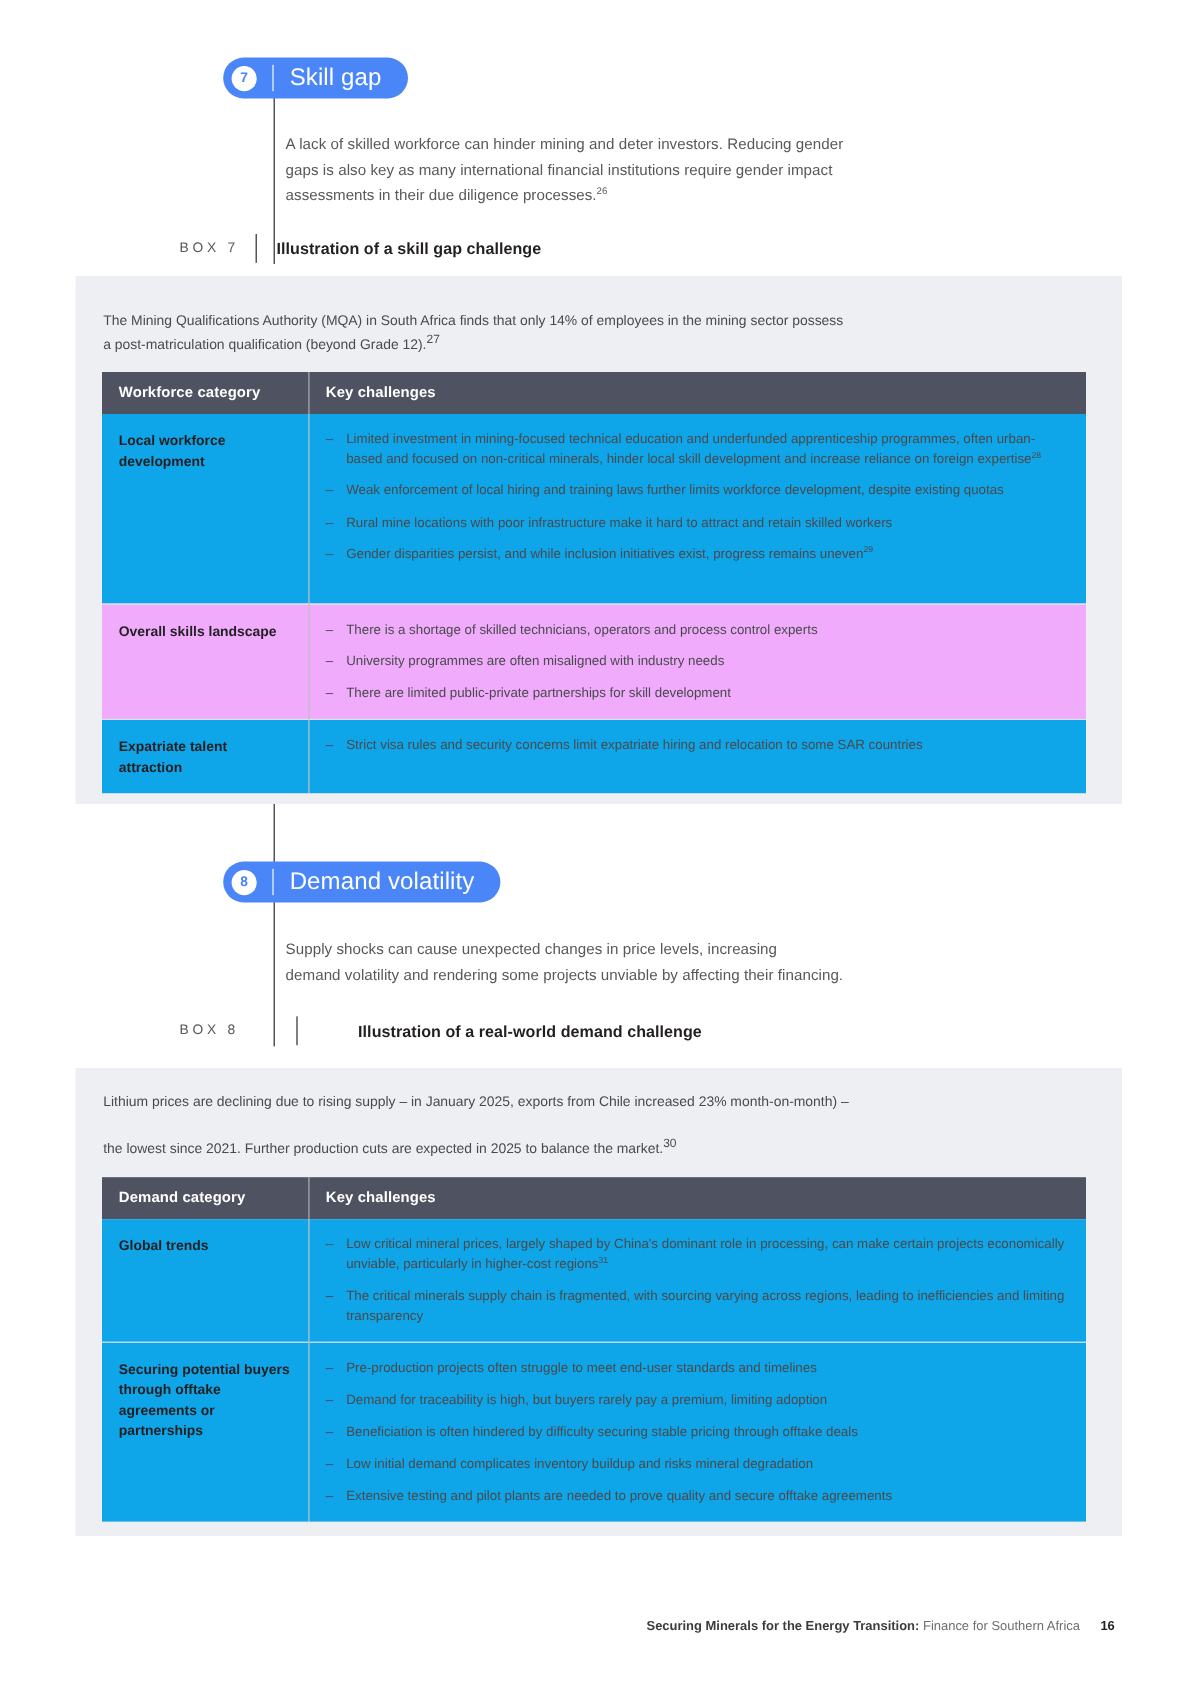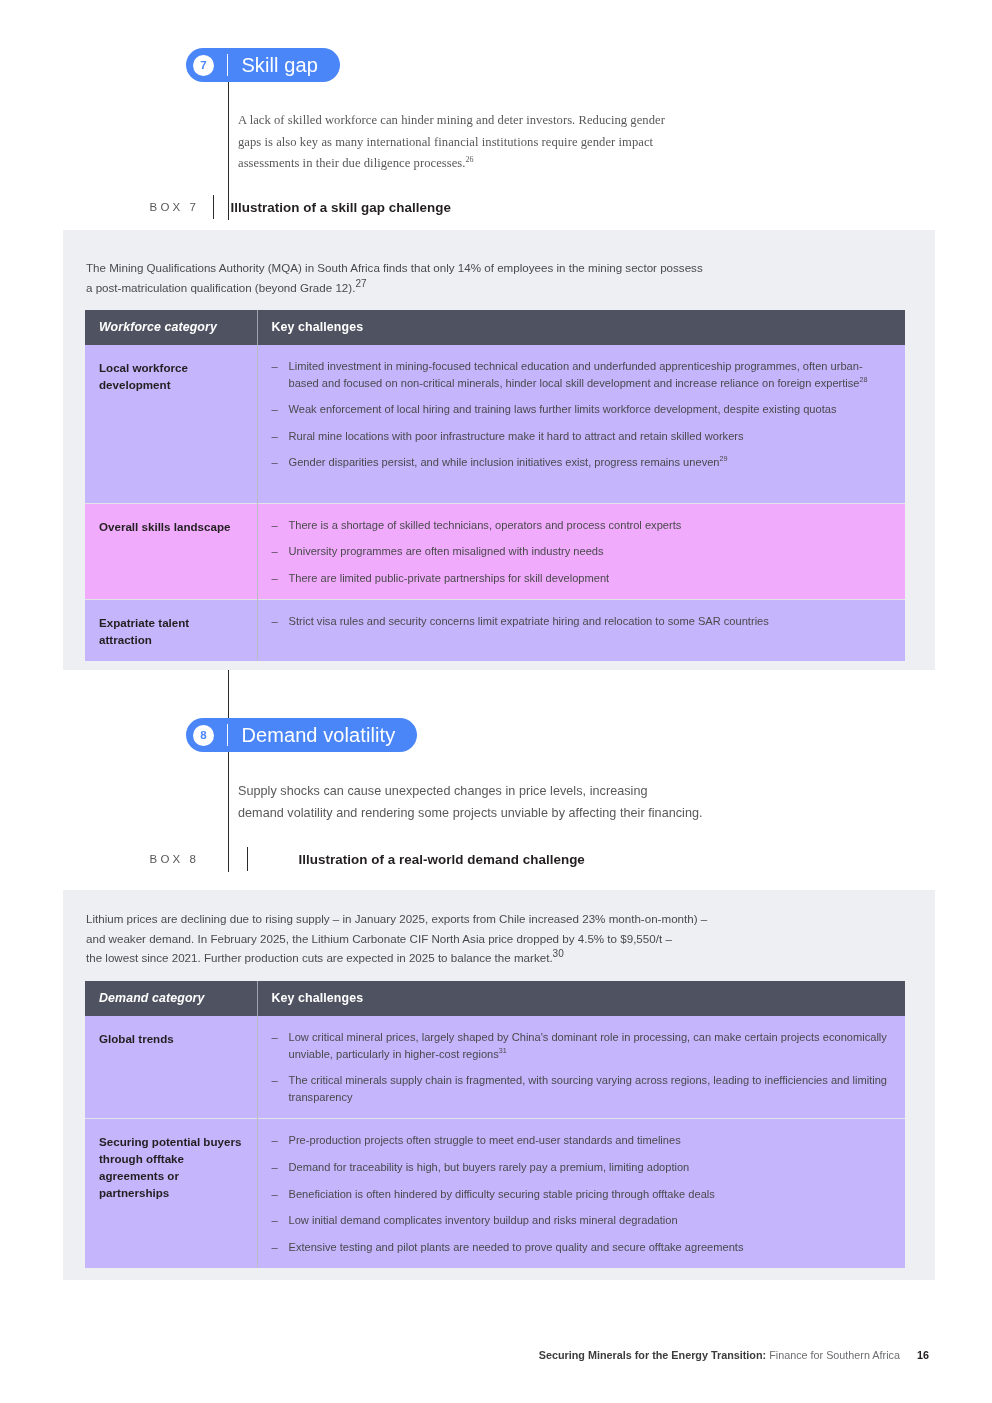--- a/index.html
+++ b/index.html
@@ -121,37 +121,37 @@
   .tbl th {
     background: #4f5361;
     color: #ffffff;
     font-size: 12.4px;
     font-weight: bold;
     text-align: left;
     padding: 10px 14px 11px 14px;
     vertical-align: middle;
     letter-spacing: .1px;
   }
-  .tbl th.c1 { width: 172px; font-style: italic; }
+  .tbl th.c1 { width: 172px; }
   .tbl th.c2 { border-left: 1.2px solid #9fa3ad; }
   .tbl td {
     vertical-align: top;
     font-size: 11.1px;
     color: #4a4a4c;
     padding: 13px 14px 13px 14px;
   }
   .tbl td.cat {
     font-weight: bold;
     color: #231f20;
     font-size: 11.6px;
     line-height: 17px;
     padding-top: 14px;
   }
   .tbl td.chal { border-left: 1.2px solid #b9bcc4; }
-  .tbl tr.rw-w td { background: #c4b5fd; }
+  .tbl tr.rw-w td { background: #0ea5e9; }
   .tbl tr.rw-g td { background: #f0abfc; }
   .tbl tr + tr td { border-top: 1px solid #e2e3e8; }
 
   ul.bul { list-style: none; }
   ul.bul li {
     position: relative;
     padding-left: 17px;
     line-height: 16.6px;
     margin-bottom: 10px;
     font-size: 11.1px;
@@ -185,21 +185,21 @@
 <div class="page">
 
   <div class="connector" style="top:80px;height:140px;"></div>
 
   <div class="pill" style="left:186px;top:48px;">
     <span class="pill-num">7</span>
     <span class="pill-sep"></span>
     <span class="pill-title">Skill gap</span>
   </div>
 
-  <div class="lead" style="left:238px;top:110px;width:560px;font-family:Liberation Serif, serif;">
+  <div class="lead" style="left:238px;top:110px;width:560px;">
     <span>A lack of skilled workforce can hinder mining and deter investors. Reducing gender</span><br>
     <span>gaps is also key as many international financial institutions require gender impact</span><br>
     <span>assessments in their due diligence processes.</span><sup>26</sup>
   </div>
 
   <div class="boxcap" style="left:123px;top:195px;">
     <span class="boxcap-label">BOX 7</span>
     <span class="boxcap-rule"></span>
     <span class="boxcap-title">Illustration of a skill gap challenge</span>
   </div>
@@ -268,21 +268,21 @@
   <div class="boxcap" style="left:123px;top:847px;gap:34px;">
     <span class="boxcap-label">BOX 8</span>
     <span class="boxcap-rule"></span>
     <span class="boxcap-title">Illustration of a real-world demand challenge</span>
   </div>
 
   <div class="panel" style="top:890px;height:390px;"></div>
 
   <div class="panel-intro" style="top:909px;width:790px;">
     <span>Lithium prices are declining due to rising supply – in January 2025, exports from Chile increased 23% month-on-month) –</span><br>
-    <span>and weaker demand. In February 2025, the Lithium Carbonate CIF North Asia price dropped by 4.5% to $9,550/t –</span><br>
+    <br>
     <span>the lowest since 2021. Further production cuts are expected in 2025 to balance the market.</span><sup>30</sup>
   </div>
 
   <table class="tbl" style="top:981px;">
     <thead>
       <tr>
         <th class="c1">Demand category</th>
         <th class="c2">Key challenges</th>
       </tr>
     </thead>

